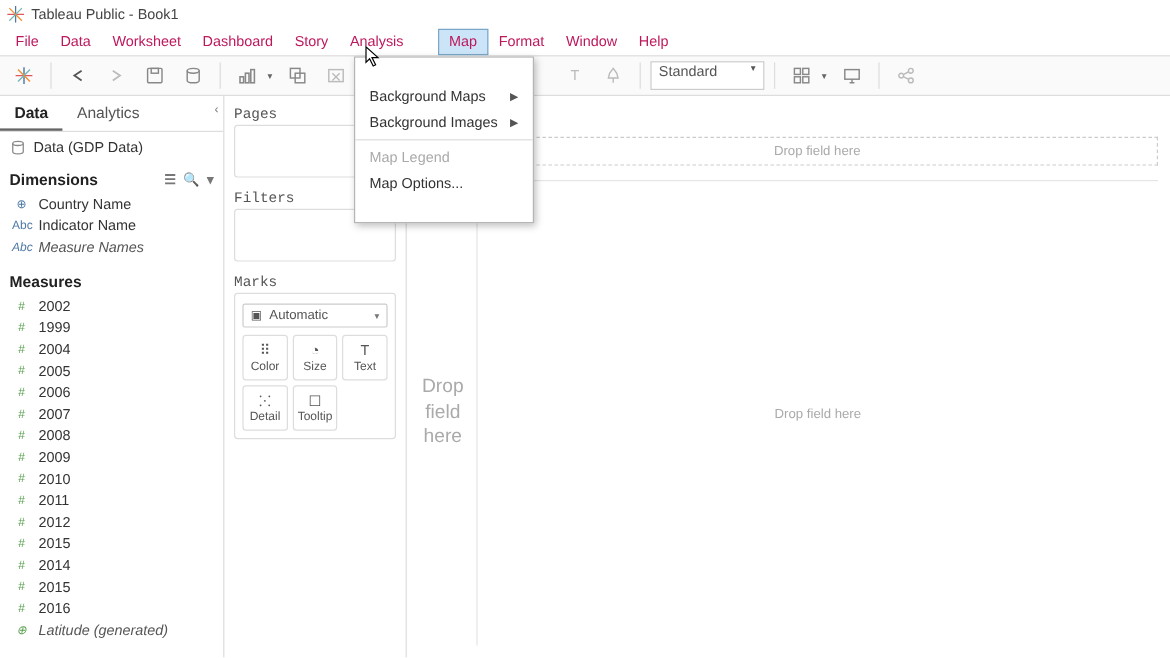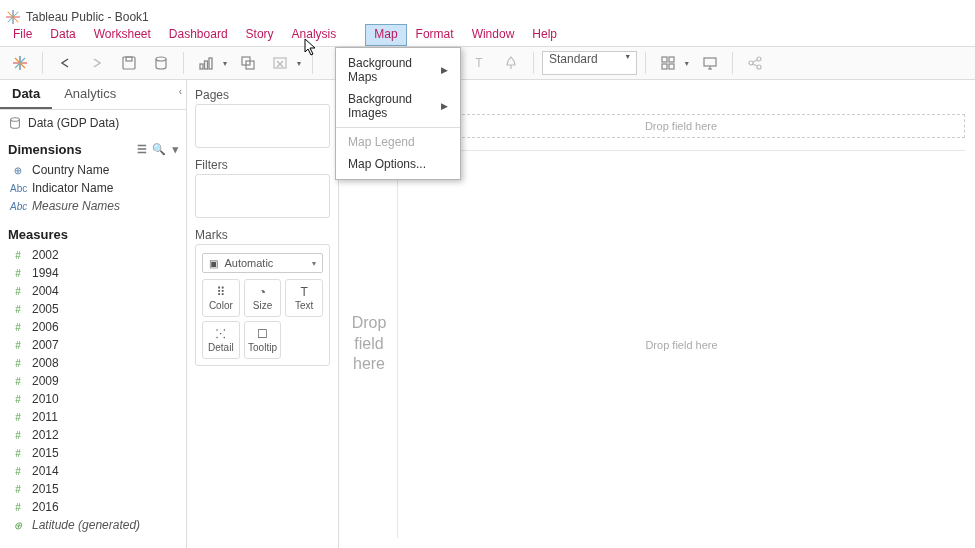--- a/index.html
+++ b/index.html
@@ -1,18 +1,18 @@
 <!DOCTYPE html>
 <html><head>
 <meta charset="utf-8">
 <style>
 * { margin: 0; padding: 0; box-sizing: border-box; font-family: "Segoe UI", Arial, sans-serif; }
 body { background: #fff; font-size: 12px; color: #333; width: 975px; height: 548px; overflow: hidden; position: relative; }
 
-.titlebar { height: 24px; display: flex; align-items: flex-end; padding: 0 6px; background: #fff; }
+.titlebar { height: 24px; display: flex; align-items: center; padding: 0 6px; background: #fff; }
 .titlebar .logo { width: 14px; height: 14px; margin-right: 6px; }
 .titlebar .title { font-size: 12px; color: #444; }
 
 .menubar { height: 22px; display: flex; align-items: stretch; padding: 0 4px; }
 .menubar .menuitem { padding: 3px 9px; font-size: 12px; color: #be185d; cursor: default; }
 .menubar .menuitem.active { background: #cce4f7; border: 1px solid #7aa7c7; padding: 2px 8px; margin-left: 20px; }
 
 .toolbar { height: 34px; border-top: 1px solid #ddd; border-bottom: 1px solid #ddd; display: flex; align-items: center; padding: 0 6px; gap: 4px; background: #fafafa; }
 .toolbar .tbtn { width: 28px; height: 26px; display: flex; align-items: center; justify-content: center; border-radius: 2px; color: #555; }
 .toolbar .sep { width: 1px; height: 22px; background: #ddd; margin: 0 4px; }
@@ -38,39 +38,39 @@
 .section-header .sh-tools { margin-left:auto; display:flex; gap:6px; color:#777; font-size:11px;}
 .fields { padding: 0 4px 6px 4px; }
 .field { display: flex; align-items: center; gap: 6px; padding: 2px 6px; font-size: 12px; color: #333; border-radius: 3px; }
 .field .ficon { width: 16px; text-align: center; font-size: 10px; }
 .field.dim .ficon { color: #4e79a7; }
 .field.meas .ficon { color: #59a14f; }
 .field.italic { font-style: italic; color: #555; }
 
 .shelves { width: 152px; border-right: 1px solid #ddd; padding: 8px; display: flex; flex-direction: column; gap: 10px; }
 .shelf { border: 1px solid #ddd; border-radius: 3px; min-height: 44px; background: #fff; padding: 6px; font-size: 12px; color: #555; }
-.shelf-title { font-size: 12px; color: #555; margin-bottom: 2px; }
+.shelf-title { font-size: 12px; color: #555; margin-bottom: 2px; font-family: Liberation Mono, monospace; }
 .marks-card { border: 1px solid #ddd; border-radius: 3px; background: #fff; padding: 6px; }
 .marks-select { border: 1px solid #ccc; border-radius: 2px; padding: 3px 6px; display: flex; align-items: center; gap: 6px; font-size: 11px; color: #555; margin: 2px 0 6px 0; }
 .marks-select .sicon { font-size: 10px; }
 .marks-select .arrow { margin-left: auto; font-size: 8px; color: #777; }
 .marks-grid { display: grid; grid-template-columns: repeat(3, 1fr); gap: 4px; }
 .mark-btn { border: 1px solid #ddd; border-radius: 3px; height: 38px; display: flex; flex-direction: column; align-items: center; justify-content: center; font-size: 10px; color: #555; gap: 2px; }
 .mark-btn .micon { font-size: 12px; line-height: 1; }
 .marks-grid.row2 { grid-template-columns: repeat(3, 1fr); margin-top: 4px; }
 .marks-grid.row2 .mark-btn:last-child { visibility: hidden; }
 
 .canvas { flex: 1; position: relative; }
 .sheet-title { position: absolute; left: 12px; top: 4px; font-size: 18px; color: #555; }
 .cols-band { position: absolute; left: 58px; right: 10px; top: 34px; height: 24px; border: 1px dashed #ccc; display:flex; align-items:center; justify-content:center; color:#aaa; font-size:11px; }
 .rows-band { position: absolute; left: 10px; top: 70px; bottom: 10px; width: 40px; display:flex; align-items:center; justify-content:center; }
 .rows-band .inner { transform: none; text-align:center; color:#aaa; font-size:16px; line-height:1.3; }
 .view-area { position: absolute; left: 58px; right: 10px; top: 70px; bottom: 10px; border-left: 1px solid #e5e5e5; border-top: 1px solid #e5e5e5; display:flex; align-items:center; justify-content:center; color:#aaa; font-size:11px; }
 
-.dropdown-menu { position: absolute; left: 295px; top: 47px; width: 126px; background: #fff; border: 1px solid #b5b5b5; box-shadow: 2px 2px 6px rgba(0,0,0,0.25); padding: 4px 0; z-index: 100; margin-left: 40px; }
+.dropdown-menu { position: absolute; left: 295px; top: 47px; width: 150px; background: #fff; border: 1px solid #b5b5b5; box-shadow: 2px 2px 6px rgba(0,0,0,0.25); padding: 21px 0; z-index: 100; }
 .dropdown-menu .ditem { padding: 4px 12px; font-size: 12px; color: #333; display: flex; align-items: center; }
 .dropdown-menu .ditem .sub { margin-left: auto; font-size: 9px; color: #555; }
 .dropdown-menu .dsep { height: 1px; background: #ddd; margin: 3px 0; }
 .dropdown-menu .ditem.disabled { color: #aaa; }
 
 .cursor-arrow { position: absolute; left: 304px; top: 38px; z-index: 200; pointer-events:none;}
 .cursor-arrow svg { width: 14px; height: 18px; }
 </style>
 </head>
 <body>
@@ -248,21 +248,21 @@
     <div class="section-header">
       <span>Measures</span>
     </div>
     <div class="fields">
       <div class="field meas">
           <span class="ficon">#</span>
           <span>2002</span>
         </div>
       <div class="field meas">
           <span class="ficon">#</span>
-          <span>1994</span>
+          <span>1999</span>
         </div>
       <div class="field meas">
           <span class="ficon">#</span>
           <span>2004</span>
         </div>
       <div class="field meas">
           <span class="ficon">#</span>
           <span>2005</span>
         </div>
       <div class="field meas">

